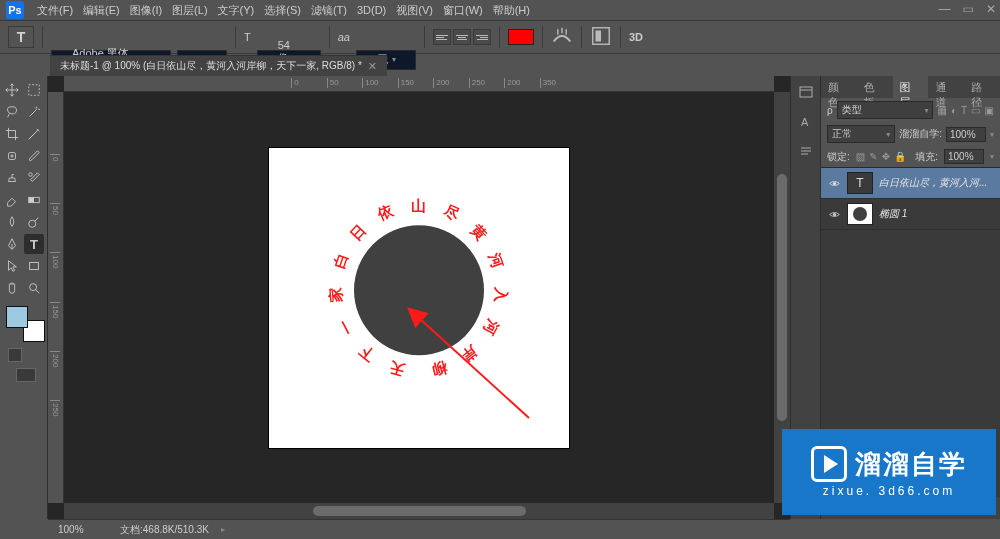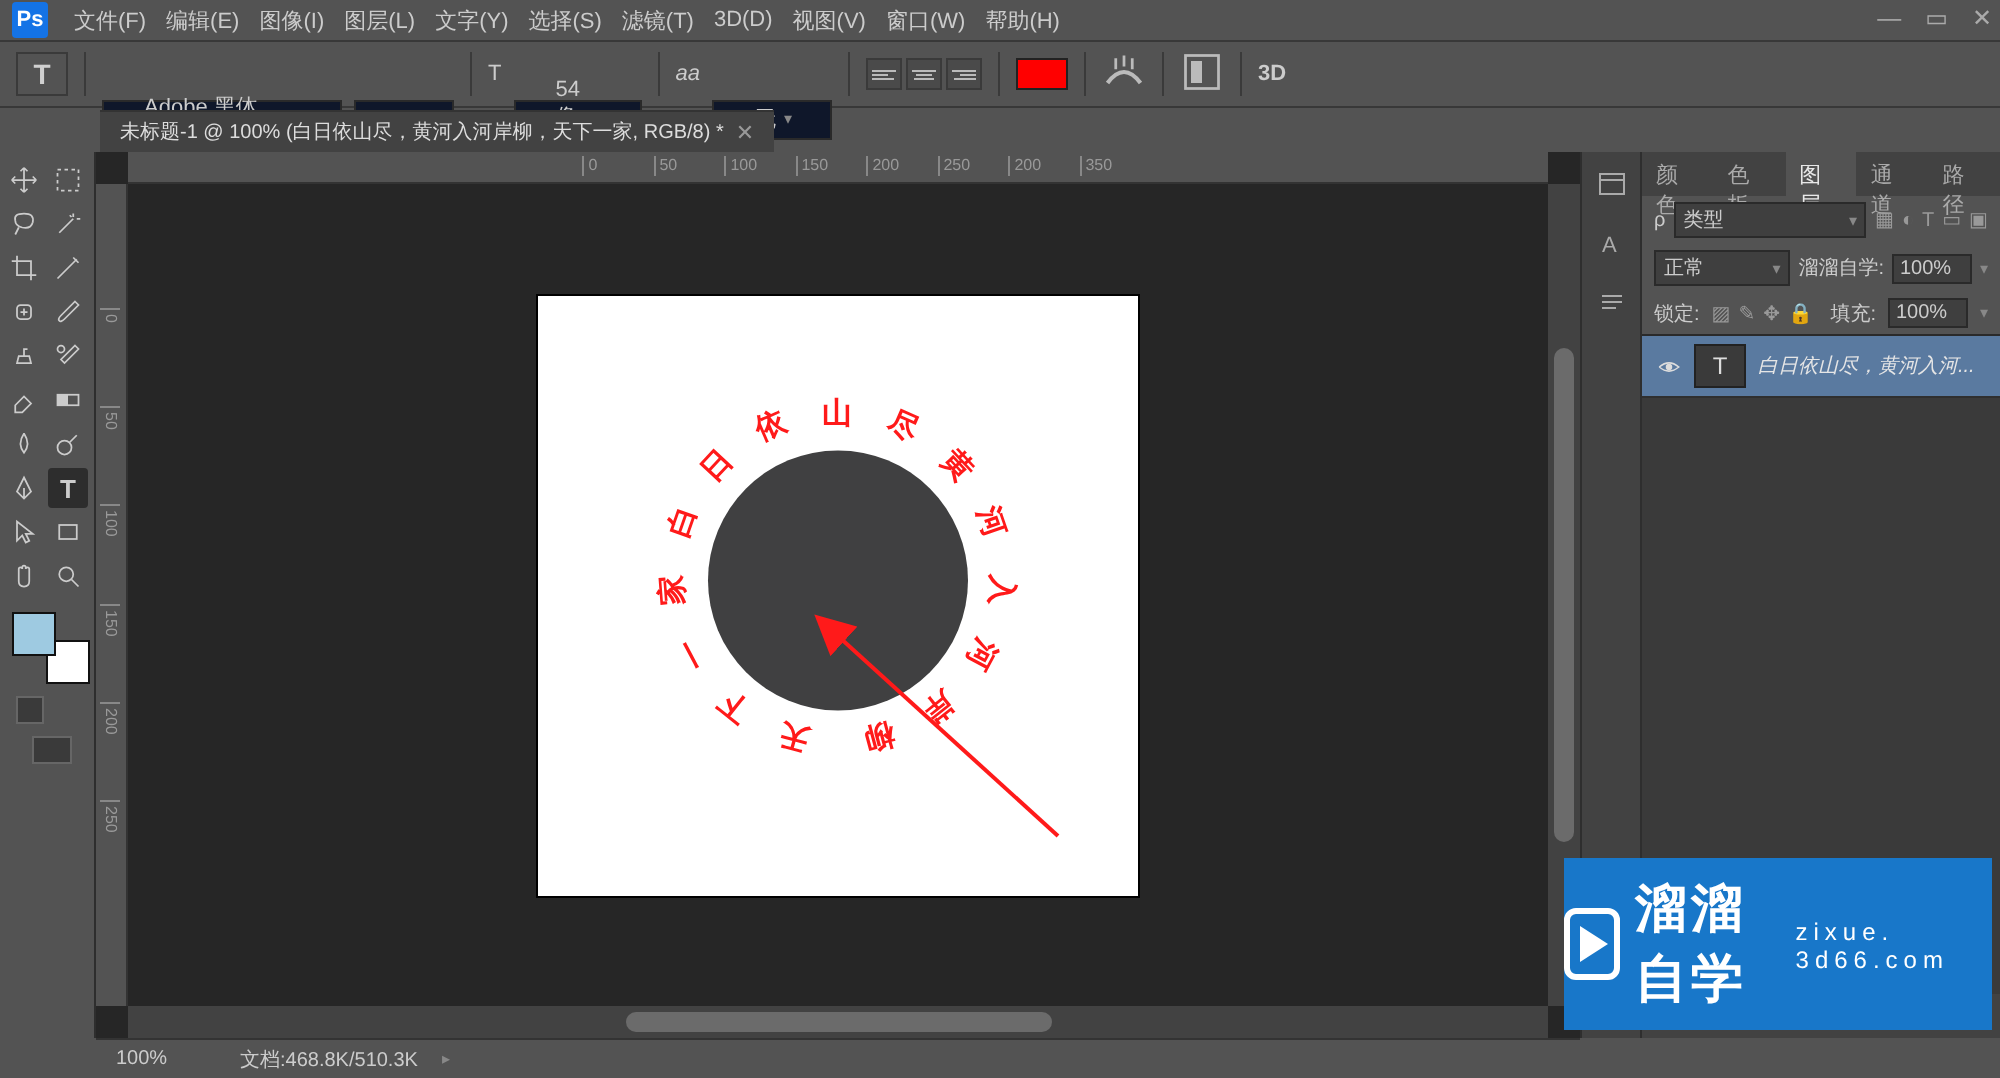--- a/index.html
+++ b/index.html
@@ -89,21 +89,21 @@
 .panel-footer{ height:22px; background:#424242; display:flex; align-items:center; justify-content:flex-end; padding:0 4px; gap:8px; color:#999; font-size:11px;}
 .panel-footer span{ cursor:pointer;}
 .panel-footer svg{ width:13px; height:13px;}
 
 
 .statusbar{ position:absolute; bottom:0; left:48px; right:210px; height:20px; background:#535353; color:#ccc; font-size:10px; display:flex; align-items:center; padding:0 10px; gap:12px; border-top:1px solid #333;}
 .statusbar .zoom{ width:50px;}
 .statusbar .docinfo{ }
 
 
-.watermark{ position:absolute; right:4px; bottom:24px; width:214px; height:86px; background:#1877c9; display:flex; align-items:center; justify-content:center; flex-direction:row; color:#fff;}
+.watermark{ position:absolute; right:4px; bottom:24px; width:214px; height:86px; background:#1877c9; display:flex; align-items:center; justify-content:center; flex-direction:column; color:#fff;}
 .watermark .row1{ display:flex; align-items:center; gap:8px;}
 .watermark .play{ width:36px; height:36px; border:3px solid #fff; border-radius:6px; display:flex; align-items:center; justify-content:center;}
 .watermark .play::after{ content:""; border-left:14px solid #fff; border-top:9px solid transparent; border-bottom:9px solid transparent; margin-left:3px;}
 .watermark .big{ font-size:26px; font-weight:bold; letter-spacing:2px;}
 .watermark .small{ font-size:12px; letter-spacing:3px; margin-top:2px;}
 </style>
 </head>
 <body>
 
 <div class="menubar">
@@ -426,20 +426,30 @@
       <div class="layer selected">
         <div class="eye">
             <svg viewBox="0 0 16 16">
               <path d="M2 8 Q8 3 14 8 Q8 13 2 8" stroke="#ddd" fill="none"></path>
               <circle cx="8" cy="8" r="2" fill="#ddd"></circle>
             </svg>
           </div>
         <div class="thumb txtlayer">T</div>
         <div class="lname">白日依山尽，黄河入河...</div>
       </div>
+      <div class="layer">
+        <div class="eye">
+            <svg viewBox="0 0 16 16">
+              <path d="M2 8 Q8 3 14 8 Q8 13 2 8" stroke="#ccc" fill="none"></path>
+              <circle cx="8" cy="8" r="2" fill="#ccc"></circle>
+            </svg>
+          </div>
+        <div class="thumb shapethumb"></div>
+        <div class="lname">椭圆 1</div>
+      </div>
     </div>
     <div class="panel-footer">
       <span>⬮</span>
       <span style="font-style:italic">fx</span>
       <span>◯</span>
       <span>◐</span>
       <span>▭</span>
       <span>▣</span>
       <span><svg viewBox="0 0 14 14">
             <path d="M3 4 L11 4 L10 13 L4 13 Z M5 4 L5 2 L9 2 L9 4" stroke="#999" fill="none"></path>

